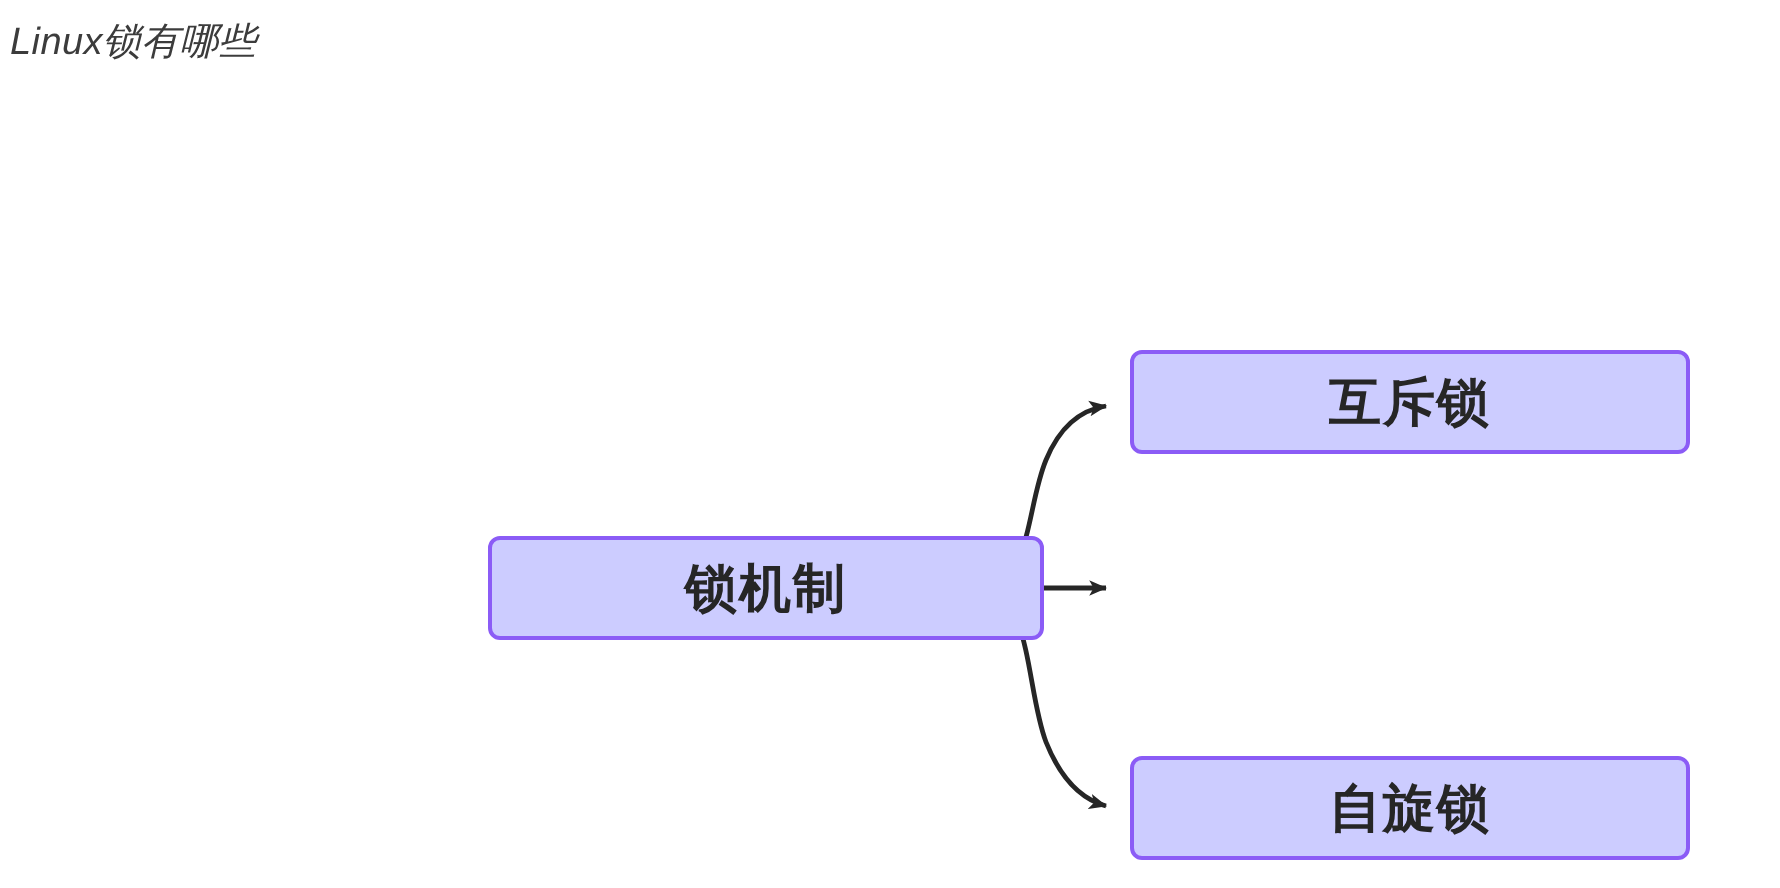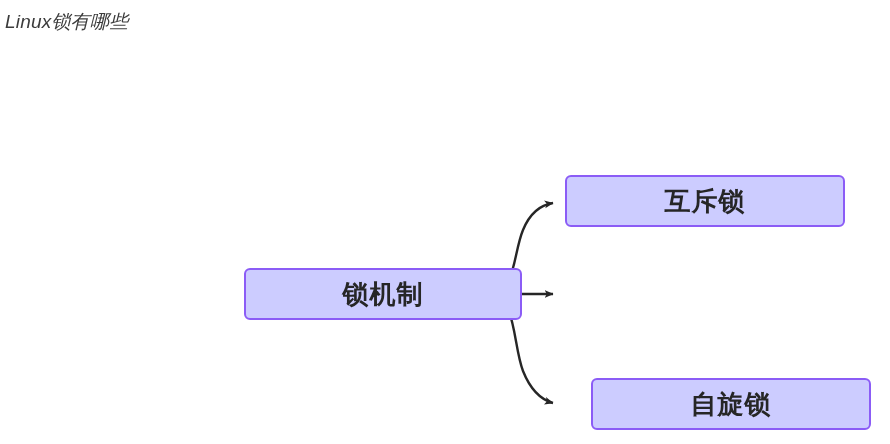--- a/index.html
+++ b/index.html
@@ -51,21 +51,21 @@
     letter-spacing: 1px;
     z-index: 2;
   }
   .node-label {
     display: block;
     white-space: nowrap;
   }
   #node-root  { left: 212px; top: 268px; width: 278px; height: 52px; margin-left: 32px; }
   #node-mutex { left: 565px; top: 175px; width: 280px; height: 52px; }
   #node-sem   { left: 565px; top: 268px; width: 280px; height: 52px; }
-  #node-spin  { left: 565px; top: 378px; width: 280px; height: 52px; margin-left: 26px; }
+  #node-spin  { left: 565px; top: 378px; width: 280px; height: 52px; }
 </style>
 </head>
 <body>
 
 <div id="canvas">
 
   <div id="page-title">Linux锁有哪些</div>
 
   <svg id="edges" viewBox="0 0 890 444" xmlns="http://www.w3.org/2000/svg">
     <defs>

